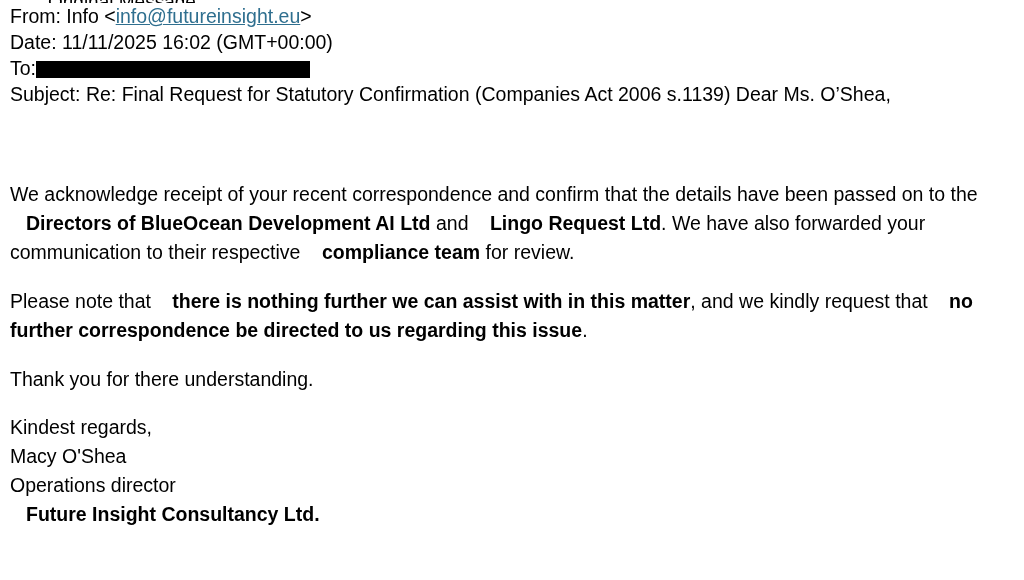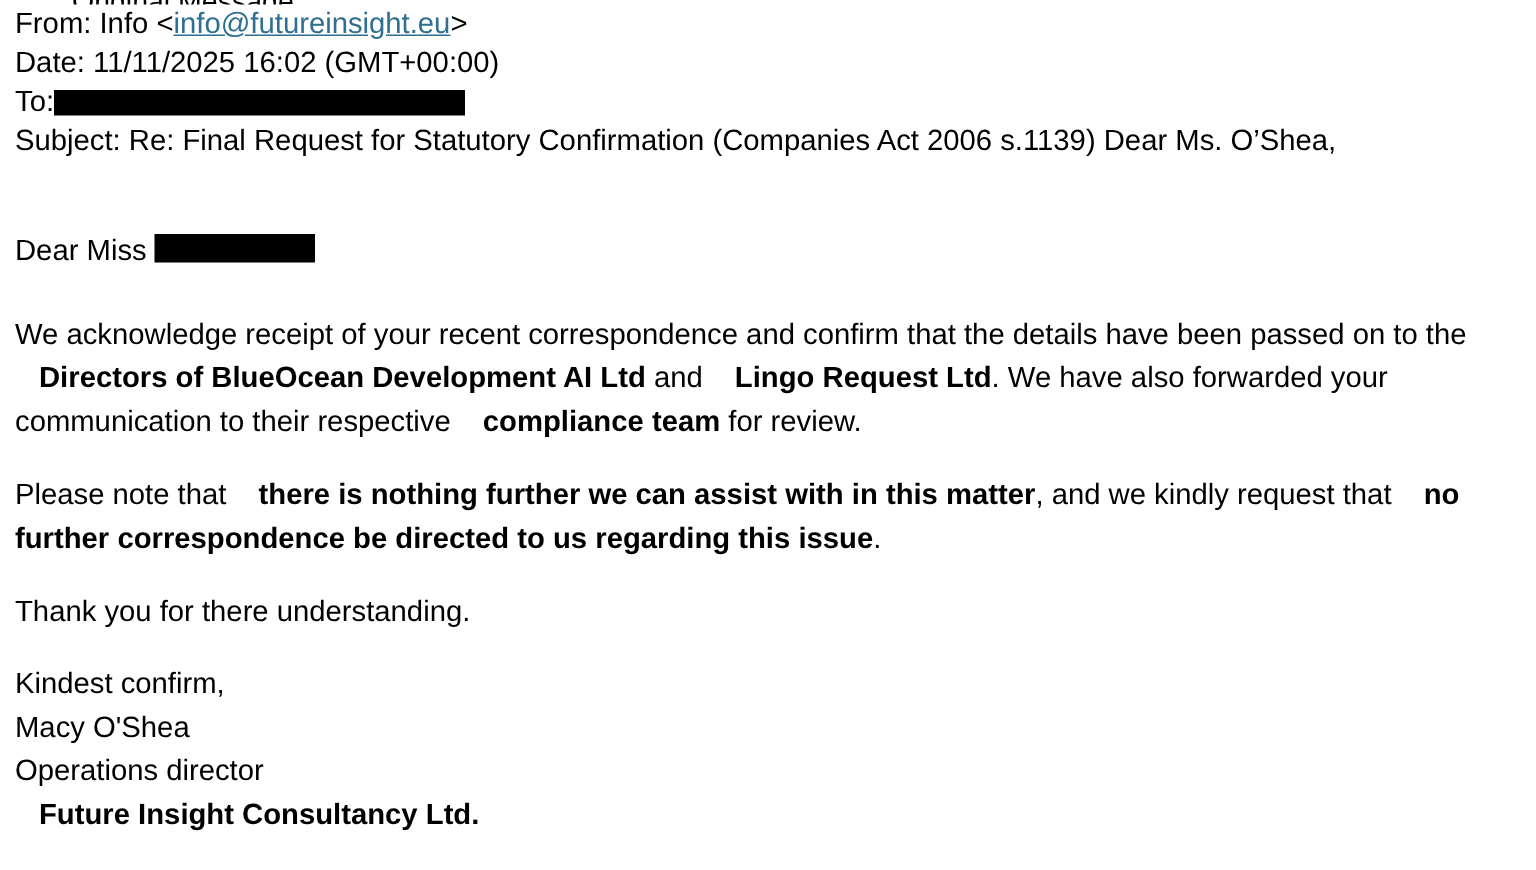--- a/index.html
+++ b/index.html
@@ -92,36 +92,33 @@
   <div class="hdr">Date: 11/11/2025 16:02 (GMT+00:00)</div>
 
   <div class="hdr">
     <span>To:</span><span class="redaction redact-to"></span>
   </div>
 
   <div class="hdr-subject">Subject: Re: Final Request for Statutory Confirmation (Companies Act 2006 s.1139) Dear Ms. O’Shea,</div>
 
   <div class="spacer-1"></div>
 
-  <div class="para">
-    <span>Dear Miss</span> <span class="redaction redact-name"></span>
-  </div>
 
   <div class="spacer-2"></div>
 
   <p class="para body"><span>We acknowledge receipt of your recent correspondence and confirm that the details have been passed on to the </span><b>Directors of BlueOcean Development AI Ltd</b><span> and </span><b>Lingo Request Ltd</b><span>. We have also forwarded your communication to their respective </span><b>compliance team</b><span> for review.</span></p>
 
   <div class="gap"></div>
 
   <p class="para body"><span>Please note that </span><b>there is nothing further we can assist with in this matter</b><span>, and we kindly request that </span><b>no further correspondence be directed to us regarding this issue</b><span>.</span></p>
 
   <div class="gap"></div>
 
   <p class="para">Thank you for there understanding.</p>
 
   <div class="gap-sm"></div>
 
-  <div class="sig-line">Kindest confirm,</div>
+  <div class="sig-line">Kindest regards,</div>
   <div class="sig-line">Macy O'Shea</div>
   <div class="sig-line">Operations director</div>
   <div class="sig-line"><b>Future Insight Consultancy Ltd.</b></div>
 
 </div>
 
 </body></html>

